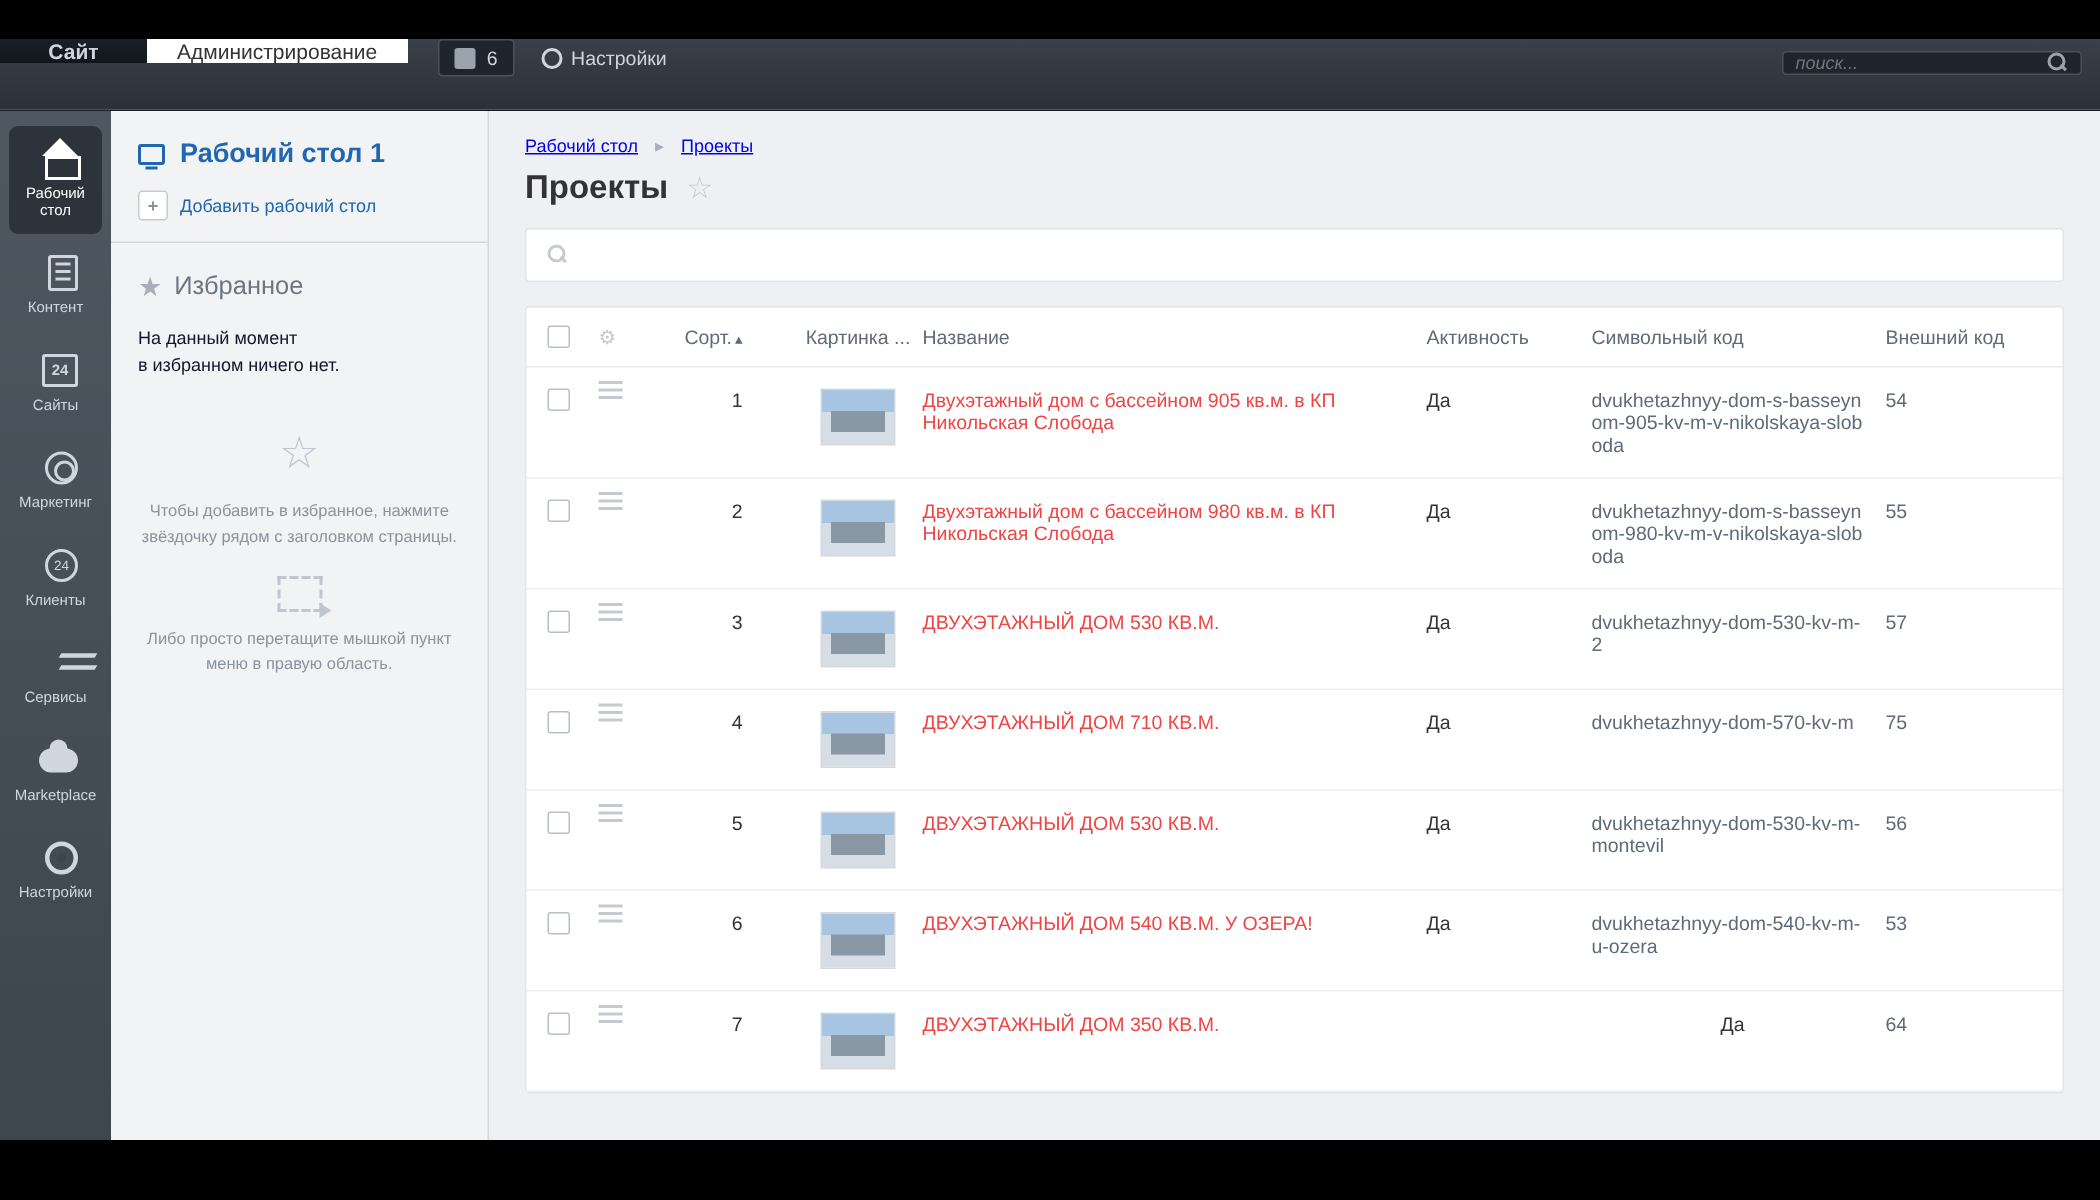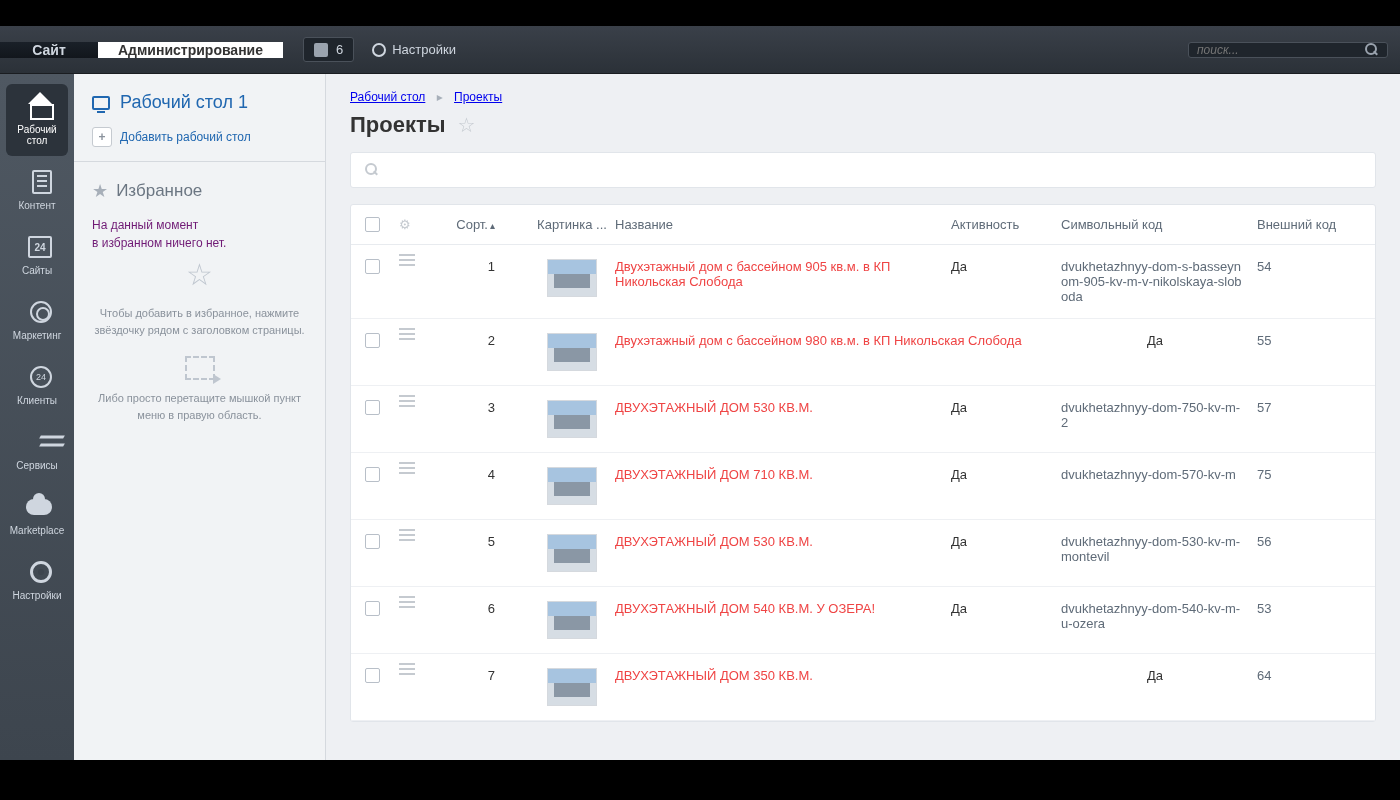--- a/index.html
+++ b/index.html
@@ -1,22 +1,22 @@
 <!DOCTYPE html>
 <html><head>
 <meta charset="utf-8">
 <style>
 *{box-sizing:border-box;margin:0;padding:0}
 body{font-family:Arial,Helvetica,sans-serif;font-size:13px;background:#000;color:#333;overflow:hidden}
 .viewport{width:1400px;height:800px;margin:0 auto;background:#000;position:relative;padding-top:26px}
 .app{width:1400px;height:734px;background:#e8eaed;display:flex;flex-direction:column}
 
-.topbar{height:48px;background:#2b3138;display:flex;align-items:center;border-bottom:1px solid #1a1d21;background:linear-gradient(#3a4049,#2b3138)}
+.topbar{height:48px;background:#2b3138;display:flex;align-items:flex-start;border-bottom:1px solid #1a1d21;background:linear-gradient(#3a4049,#2b3138)}
 .tab-site{width:98px;display:flex;align-items:center;justify-content:center;color:#cfd6df;font-weight:bold;font-size:14px;cursor:pointer;background:linear-gradient(#1a2028,#12161c)}
-.tab-admin{background:#fff;color:#333;display:flex;align-items:center;justify-content:center;padding:0 20px;font-weight:bold;font-size:14px;cursor:pointer;border-top-left-radius:0}
+.tab-admin{background:#fff;color:#333;display:flex;align-items:center;justify-content:center;padding:0 20px;font-weight:normal;font-size:14px;cursor:pointer;border-top-left-radius:0}
 .top-actions{display:flex;align-items:center;padding-left:20px;gap:18px}
 .badge-box{display:flex;align-items:center;background:#1f252c;border:1px solid #4a515a;border-radius:3px;padding:4px 10px;color:#cfd6df;gap:8px;cursor:pointer}
 .badge-box .i{width:14px;height:14px;background:#9aa3ae;border-radius:2px}
 .settings-link{display:flex;align-items:center;gap:6px;color:#cfd6df;cursor:pointer}
 .gear{width:14px;height:14px;border:2px solid #cfd6df;border-radius:50%;position:relative}
 .topbar .spacer{flex:1}
 .search-box{display:flex;align-items:center;background:#1f252c;border:1px solid #4a515a;border-radius:3px;margin:8px 12px 8px 0;width:200px;padding:0 8px}
 .search-box input{flex:1;background:transparent;border:0;color:#cfd6df;font-size:12px;outline:none;font-style:italic}
 .mag{width:14px;height:14px;position:relative}
 .mag::before{content:"";position:absolute;width:8px;height:8px;border:2px solid #9aa3ae;border-radius:50%;left:0;top:0}
@@ -43,29 +43,29 @@
 .ri-stack::before,.ri-stack::after{content:"";position:absolute;width:24px;height:6px;background:#cfd6df;transform:skewX(-30deg) scaleY(.5)}
 .ri-stack::before{top:2px}
 .ri-stack::after{top:10px}
 .ri-cloud{width:26px;height:16px;background:#cfd6df;border-radius:10px;position:relative}
 .ri-cloud::before{content:"";position:absolute;width:12px;height:12px;background:#cfd6df;border-radius:50%;top:-6px;left:7px}
 .ri-gear{width:22px;height:22px;border:3px solid #cfd6df;border-radius:50%;position:relative}
 .ri-gear::before{content:"";position:absolute;width:6px;height:6px;background:#3d454e;border-radius:50%;left:5px;top:5px}
 
 .panel{width:252px;background:#f1f3f5;border-right:1px solid #d5d9de;display:flex;flex-direction:column}
 .panel-top{padding:18px 18px 14px;border-bottom:1px solid #d5d9de}
-.panel-title{display:flex;align-items:center;gap:10px;color:#2067b0;font-size:18px;font-weight:normal;margin-bottom:14px}
+.panel-title{display:flex;align-items:center;gap:10px;color:#2067b0;font-size:18px;font-weight:bold;margin-bottom:14px}
 .mon-icon{width:18px;height:14px;border:2px solid #2067b0;border-radius:2px;position:relative}
 .mon-icon::after{content:"";position:absolute;width:8px;height:2px;background:#2067b0;left:3px;bottom:-5px}
 .add-desk{display:flex;align-items:center;gap:8px;color:#2067b0;font-size:12px;cursor:pointer}
 .plus-btn{width:20px;height:20px;border:1px solid #c5cad0;background:#fff;border-radius:3px;display:flex;align-items:center;justify-content:center;color:#8a929c;font-weight:bold}
 .fav-section{padding:18px}
 .fav-title{display:flex;align-items:center;gap:8px;color:#6b7682;font-size:17px;margin-bottom:14px}
 .star-g{color:#a7afb9;font-size:18px}
-.fav-text{color:#701a75;font-size:12px;line-height:1.5;margin-bottom:0}
+.fav-text{color:#0f172a;font-size:12px;line-height:1.5;margin-bottom:28px}
 .fav-center{text-align:center;color:#8a929c;font-size:11px;line-height:1.5;margin-bottom:18px}
 .fav-center .big-star{font-size:30px;color:#bfc6cf;display:block;margin-bottom:8px}
 .drag-icon{width:30px;height:24px;border:2px dashed #bfc6cf;margin:0 auto 10px;position:relative}
 .drag-icon::after{content:"";position:absolute;right:-8px;bottom:-6px;border-left:8px solid #bfc6cf;border-top:5px solid transparent;border-bottom:5px solid transparent}
 
 .main{flex:1;background:#eef0f3;overflow:auto;padding:0 0 20px}
 .crumbs{padding:16px 24px 8px;font-size:12px;color:#2067b0}
 .crumbs .sep{color:#a7afb9;margin:0 8px}
 .page-title{display:flex;align-items:center;gap:12px;padding:0 24px 14px}
 .page-title h1{font-size:22px;color:#333;font-weight:600}
@@ -257,36 +257,37 @@
                 </div>
                 <div class="col-burger">
                   <div class="burger"></div>
                 </div>
                 <div class="col-sort" style="width:102px">2</div>
                 <div class="col-img">
                   <div class="thumb"></div>
                 </div>
                 <div class="col-name"><a href="#">Двухэтажный дом с бассейном 980 кв.м. в КП Никольская Слобода</a></div>
                 <div class="col-active">Да</div>
+                <div class="col-code">dvukhetazhnyy-dom-s-basseynom-980-kv-m-v-nikolskaya-sloboda</div>
                 <div class="col-ext">55</div>
               </div>
               <div class="grow">
                 <div class="col-chk">
                   <div class="chk"></div>
                 </div>
                 <div class="col-burger">
                   <div class="burger"></div>
                 </div>
                 <div class="col-sort" style="width:102px">3</div>
                 <div class="col-img">
                   <div class="thumb"></div>
                 </div>
                 <div class="col-name"><a href="#">ДВУХЭТАЖНЫЙ ДОМ 530 КВ.М.</a></div>
                 <div class="col-active">Да</div>
-                <div class="col-code">dvukhetazhnyy-dom-750-kv-m-2</div>
+                <div class="col-code">dvukhetazhnyy-dom-530-kv-m-2</div>
                 <div class="col-ext">57</div>
               </div>
               <div class="grow">
                 <div class="col-chk">
                   <div class="chk"></div>
                 </div>
                 <div class="col-burger">
                   <div class="burger"></div>
                 </div>
                 <div class="col-sort" style="width:102px">4</div>

